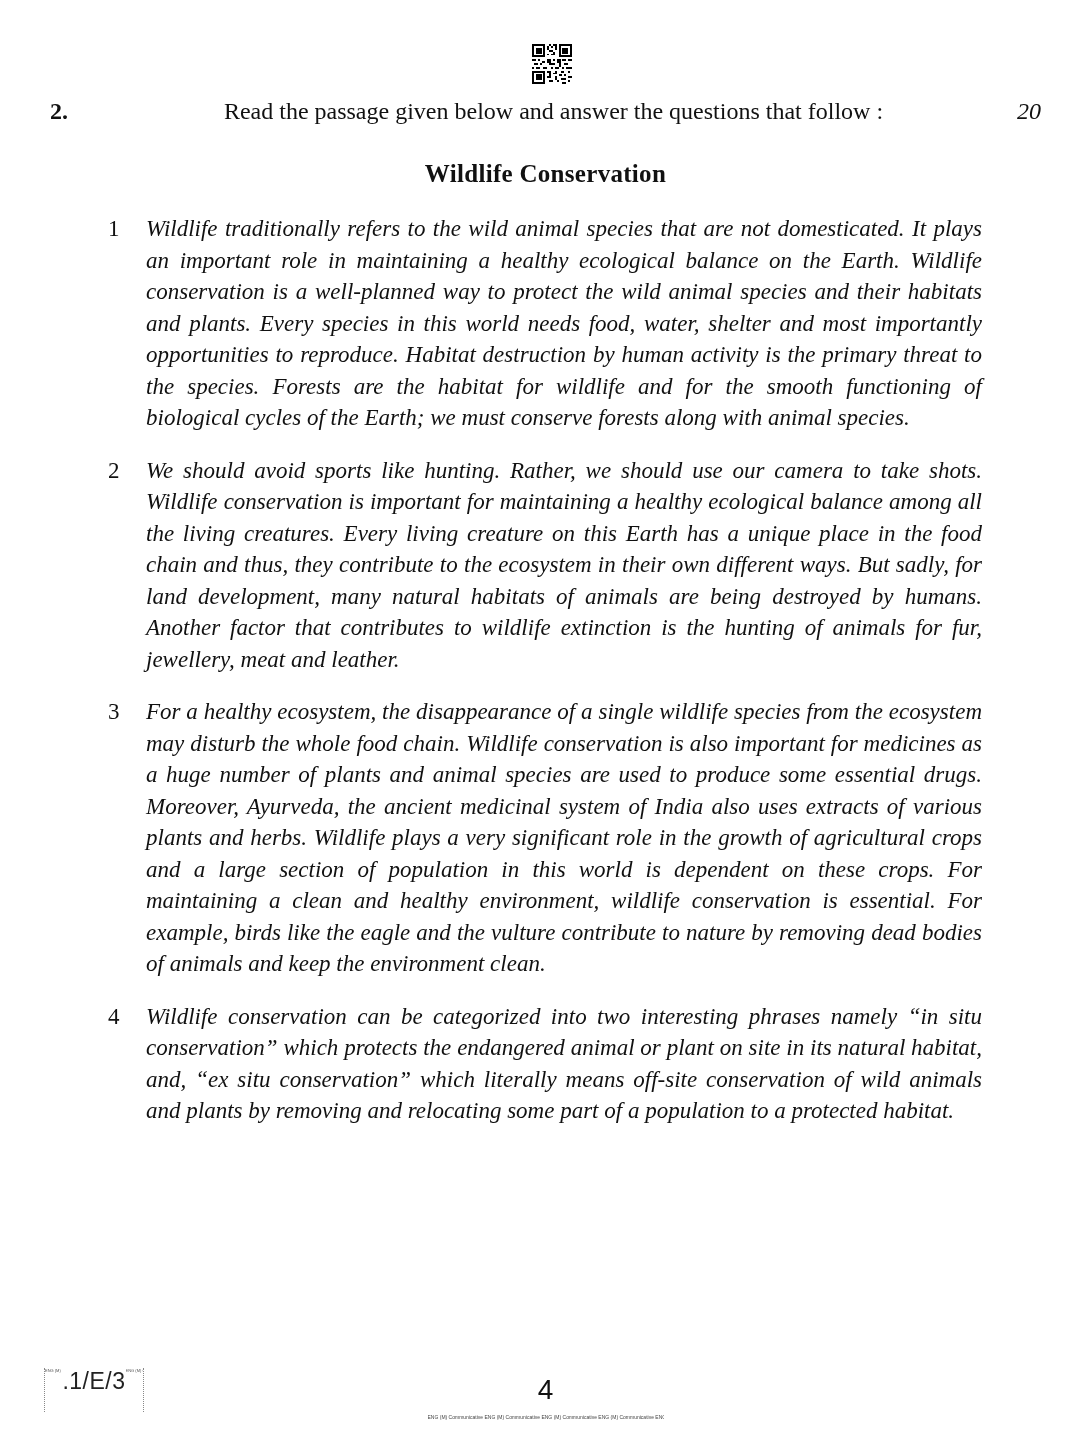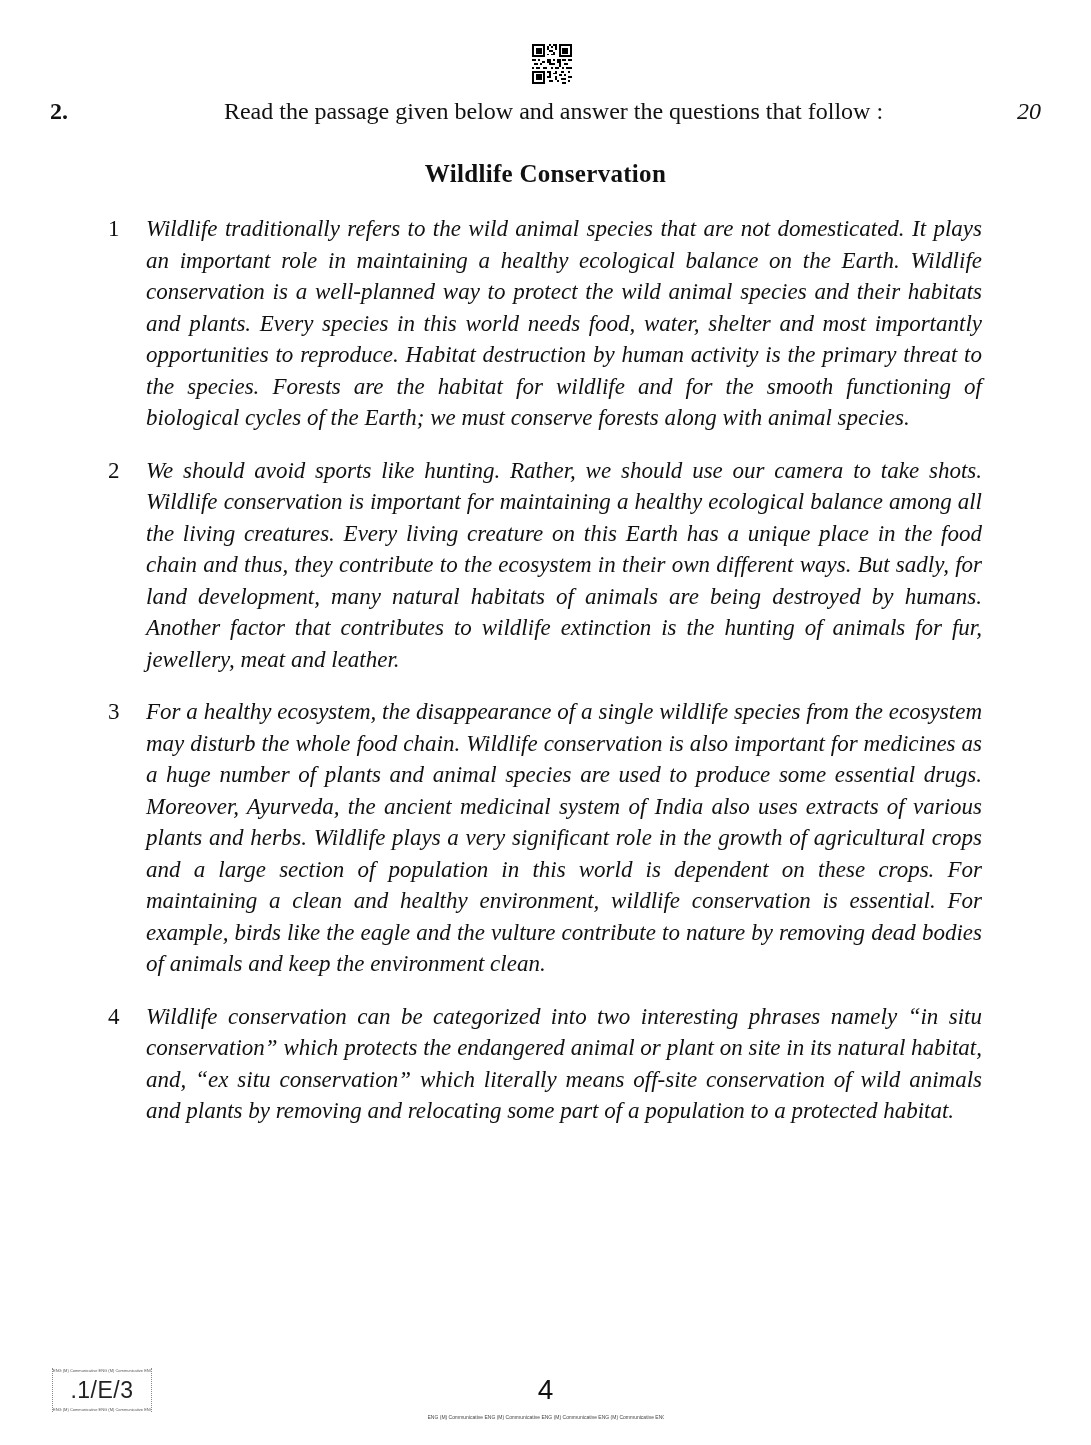--- a/index.html
+++ b/index.html
@@ -66,28 +66,28 @@
     flex: 0 0 38px;
     text-align: left;
   }
   .para-text {
     flex: 1 1 auto;
     text-align: justify;
     font-style: italic;
   }
   .code-box {
     position: absolute;
-    left: 52px;
+    left: 44px;
     top: 1368px;
     width: 100px;
     height: 44px;
     border-left: 1px dotted #888;
     border-right: 1px dotted #888;
     display: flex;
-    flex-direction: column;
+    flex-direction: row;
     justify-content: space-between;
     align-items: stretch;
   }
   .micro-row {
     font-family: "Liberation Sans", "DejaVu Sans", sans-serif;
     font-size: 4px;
     line-height: 5px;
     color: #555;
     white-space: nowrap;
     overflow: hidden;

